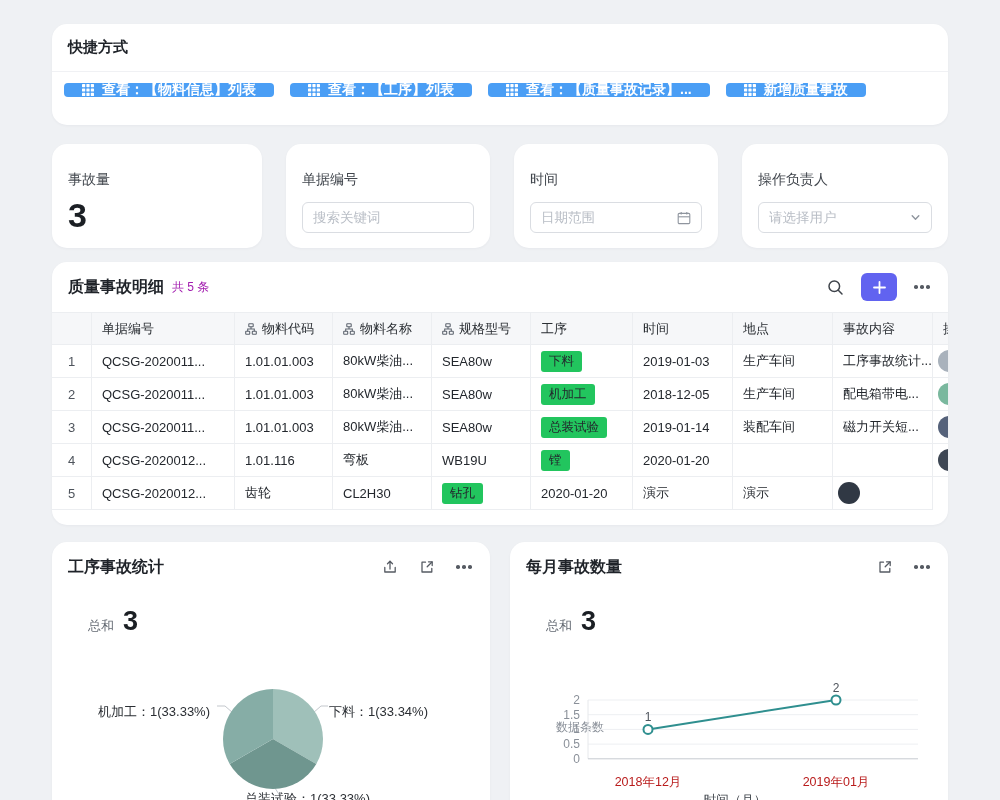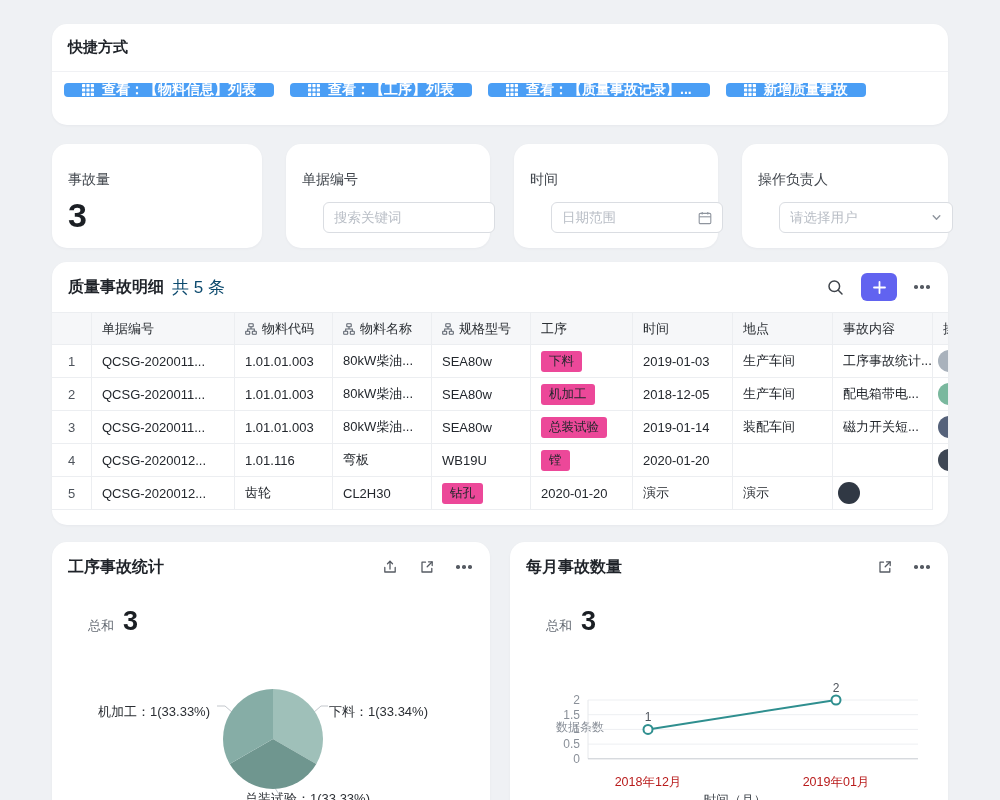--- a/index.html
+++ b/index.html
@@ -39,29 +39,29 @@
   #fc-doc  { left: 286px; width: 204px; }
   #fc-time { left: 514px; width: 204px; }
   #fc-user { left: 742px; width: 206px; }
   .f-label { font-size: 14px; color: #41464d; }
   .stat-value { font-size: 34px; font-weight: 700; margin-top: 7px; color: #1b1f24; }
   .f-input {
     margin-top: 13px; height: 31px; width: 100%;
     border: 1px solid #dadde2; border-radius: 6px; background: #fff;
     display: flex; align-items: center; justify-content: space-between;
     padding: 0 10px; font-size: 13.5px; color: #b9bec6;
-    font-family: inherit; outline: none; margin-left: 21px;
+    font-family: inherit; outline: none;
   }
   input.f-input::placeholder { color: #b9bec6; }
 
   
   #tablecard { left: 52px; top: 262px; width: 896px; height: 263px; overflow: hidden; }
   .t-hd { height: 50px; display: flex; align-items: center; padding: 0 16px; }
   .t-title { font-size: 16px; font-weight: 700; }
-  .t-count { font-size: 17px; color: #0c4a6e; margin-left: 8px; }
+  .t-count { font-size: 12px; color: #a21caf; margin-left: 8px; }
   .t-actions { margin-left: auto; display: flex; align-items: center; gap: 15px; }
   .icon-btn { background: none; border: none; cursor: pointer; display: flex; align-items: center; padding: 2px; }
   .add-btn {
     width: 36px; height: 28px; background: #6163f0; border: none; border-radius: 6px;
     display: flex; align-items: center; justify-content: center; cursor: pointer;
   }
   .more-icon { width: 16px; height: 4px; position: relative; display: inline-block; }
   .more-icon::before {
     content: ""; position: absolute; left: 0; top: 0;
     width: 3.5px; height: 3.5px; border-radius: 50%; background: #565b63;
@@ -70,21 +70,21 @@
   .gtable { position: absolute; left: 0; top: 50px; width: 1002px; }
   .tr { display: grid; grid-template-columns: 40px 143px 98px 99px 99px 102px 100px 100px 100px 121px; }
   .th, .td {
     height: 33px; display: flex; align-items: center; padding: 0 10px;
     font-size: 13px; border-right: 1px solid #eceef1; border-bottom: 1px solid #eceef1;
     white-space: nowrap; overflow: hidden; color: #23272d;
   }
   .tr.head { background: #f6f7f9; }
   .tr.head .th { border-top: 1px solid #eceef1; color: #2a2e33; gap: 5px; }
   .cell-idx { justify-content: center; color: #4e545c; }
-  .tag { background: #ec4899; border-radius: 3px; padding: 2px 8px; font-size: 12.5px; color: #23272d; }
+  .tag { background: #22c55e; border-radius: 3px; padding: 2px 8px; font-size: 12.5px; color: #23272d; }
   .cell-avatar { padding: 0 0 0 5px; }
 
   
   #piecard  { left: 52px;  top: 542px; width: 438px; height: 280px; overflow: hidden; }
   #linecard { left: 510px; top: 542px; width: 438px; height: 280px; overflow: hidden; }
   .c-hd { height: 50px; display: flex; align-items: center; padding: 0 16px; }
   .c-title { font-size: 16px; font-weight: 700; }
   .c-actions { margin-left: auto; display: flex; align-items: center; gap: 17px; }
   .total-row { display: flex; align-items: baseline; gap: 9px; padding: 14px 0 0 36px; }
   .total-label { font-size: 13px; color: #646a73; }

